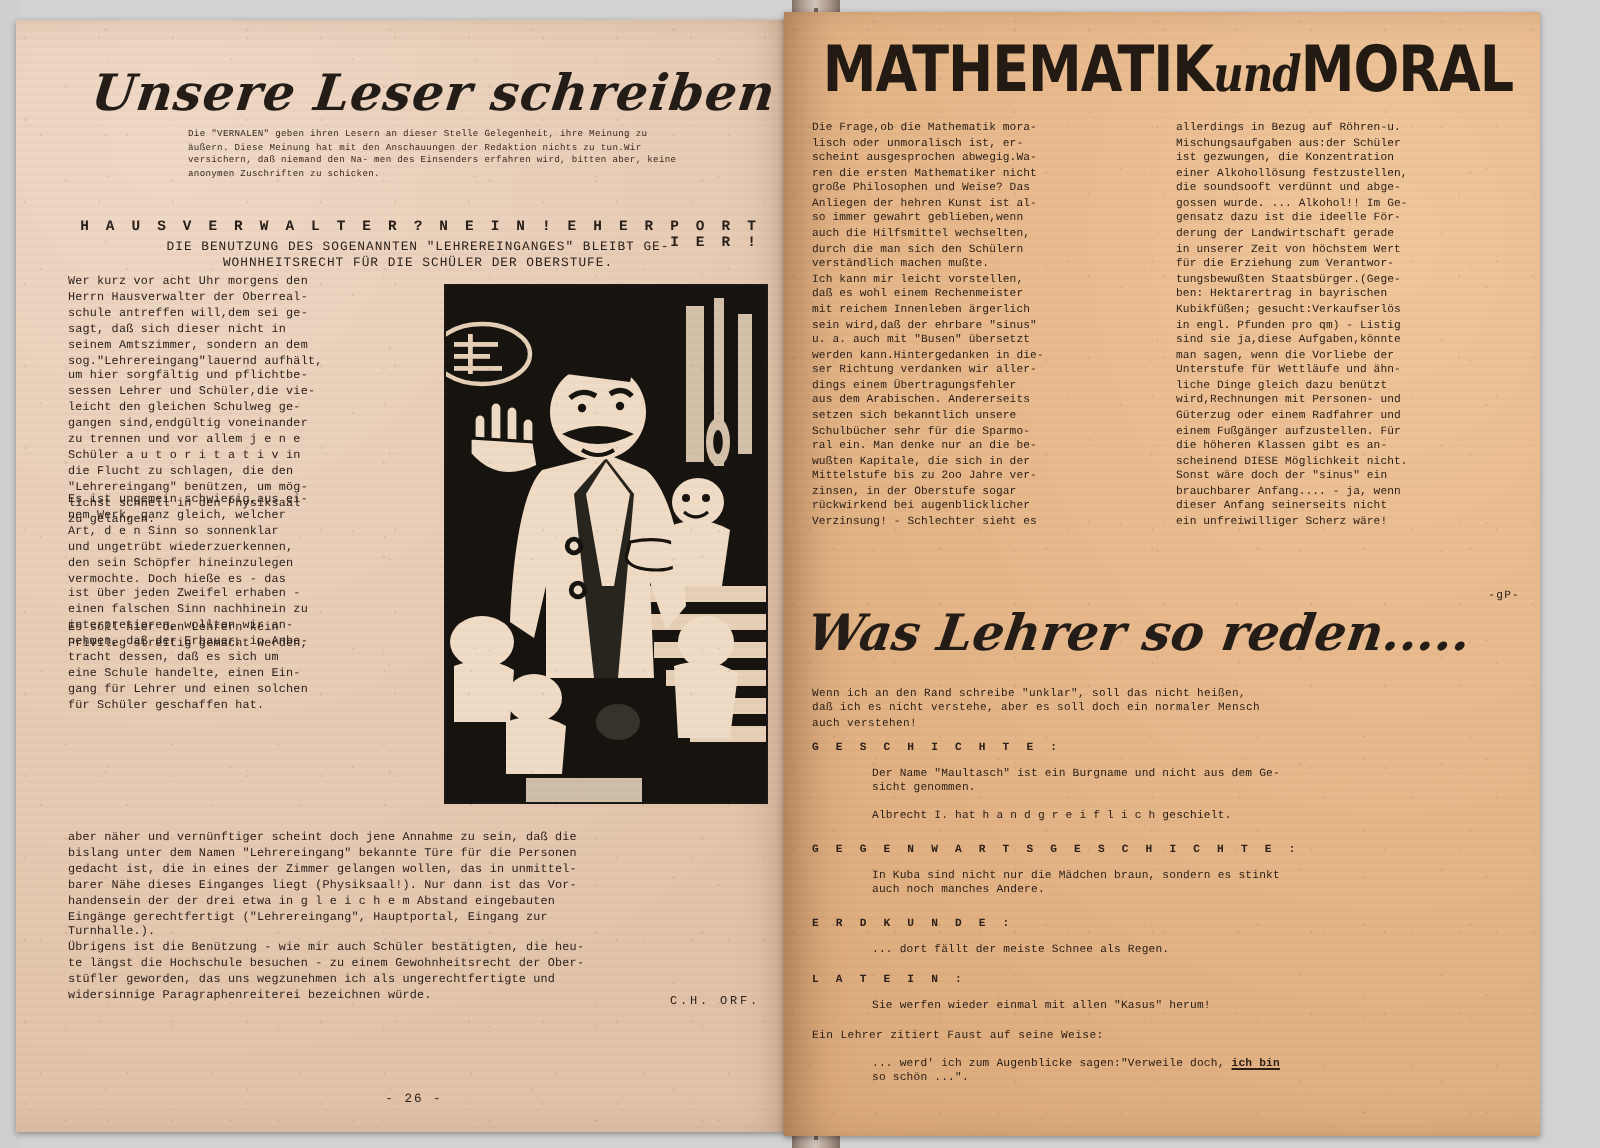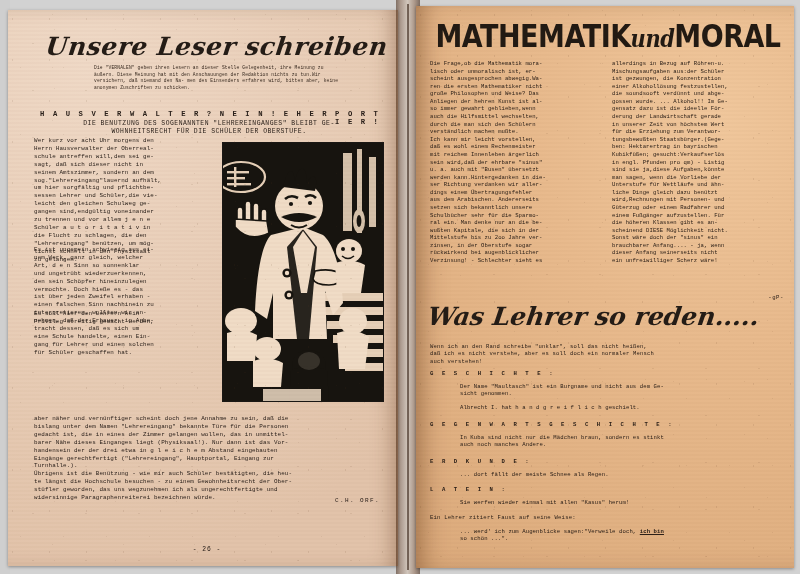--- a/index.html
+++ b/index.html
@@ -18,21 +18,21 @@
     background:
       radial-gradient(120% 90% at 20% 10%, #efd9c6 0%, #e9cfb9 45%, #e2c3aa 100%);
     box-shadow:inset -14px 0 22px -10px rgba(90,50,25,.42), 0 1px 3px rgba(0,0,0,.35);
     overflow:hidden;}
   .page-left:after{content:"";position:absolute;inset:0;pointer-events:none;
     background:
       repeating-linear-gradient(180deg,rgba(150,110,80,.05) 0 2px,rgba(255,255,255,.03) 2px 4px);
     mix-blend-mode:multiply;opacity:.5;}
 
   
-  .page-right{position:absolute;left:416px;top:6px;width:378px;height:562px;
+  .page-right{position:absolute;left:392px;top:6px;width:378px;height:562px;
     background:
       radial-gradient(120% 100% at 80% 20%, #f0c79c 0%, #e8ba8d 40%, #dcab7c 100%);
     box-shadow:inset 16px 0 26px -12px rgba(90,45,15,.5), 0 1px 3px rgba(0,0,0,.35);
     overflow:hidden;}
   .page-right:after{content:"";position:absolute;inset:0;pointer-events:none;
     background:repeating-linear-gradient(180deg,rgba(150,100,60,.05) 0 2px,rgba(255,255,255,.03) 2px 4px);
     mix-blend-mode:multiply;opacity:.5;}
 
   
   .gutter{position:absolute;left:396px;top:0;width:24px;height:574px;

